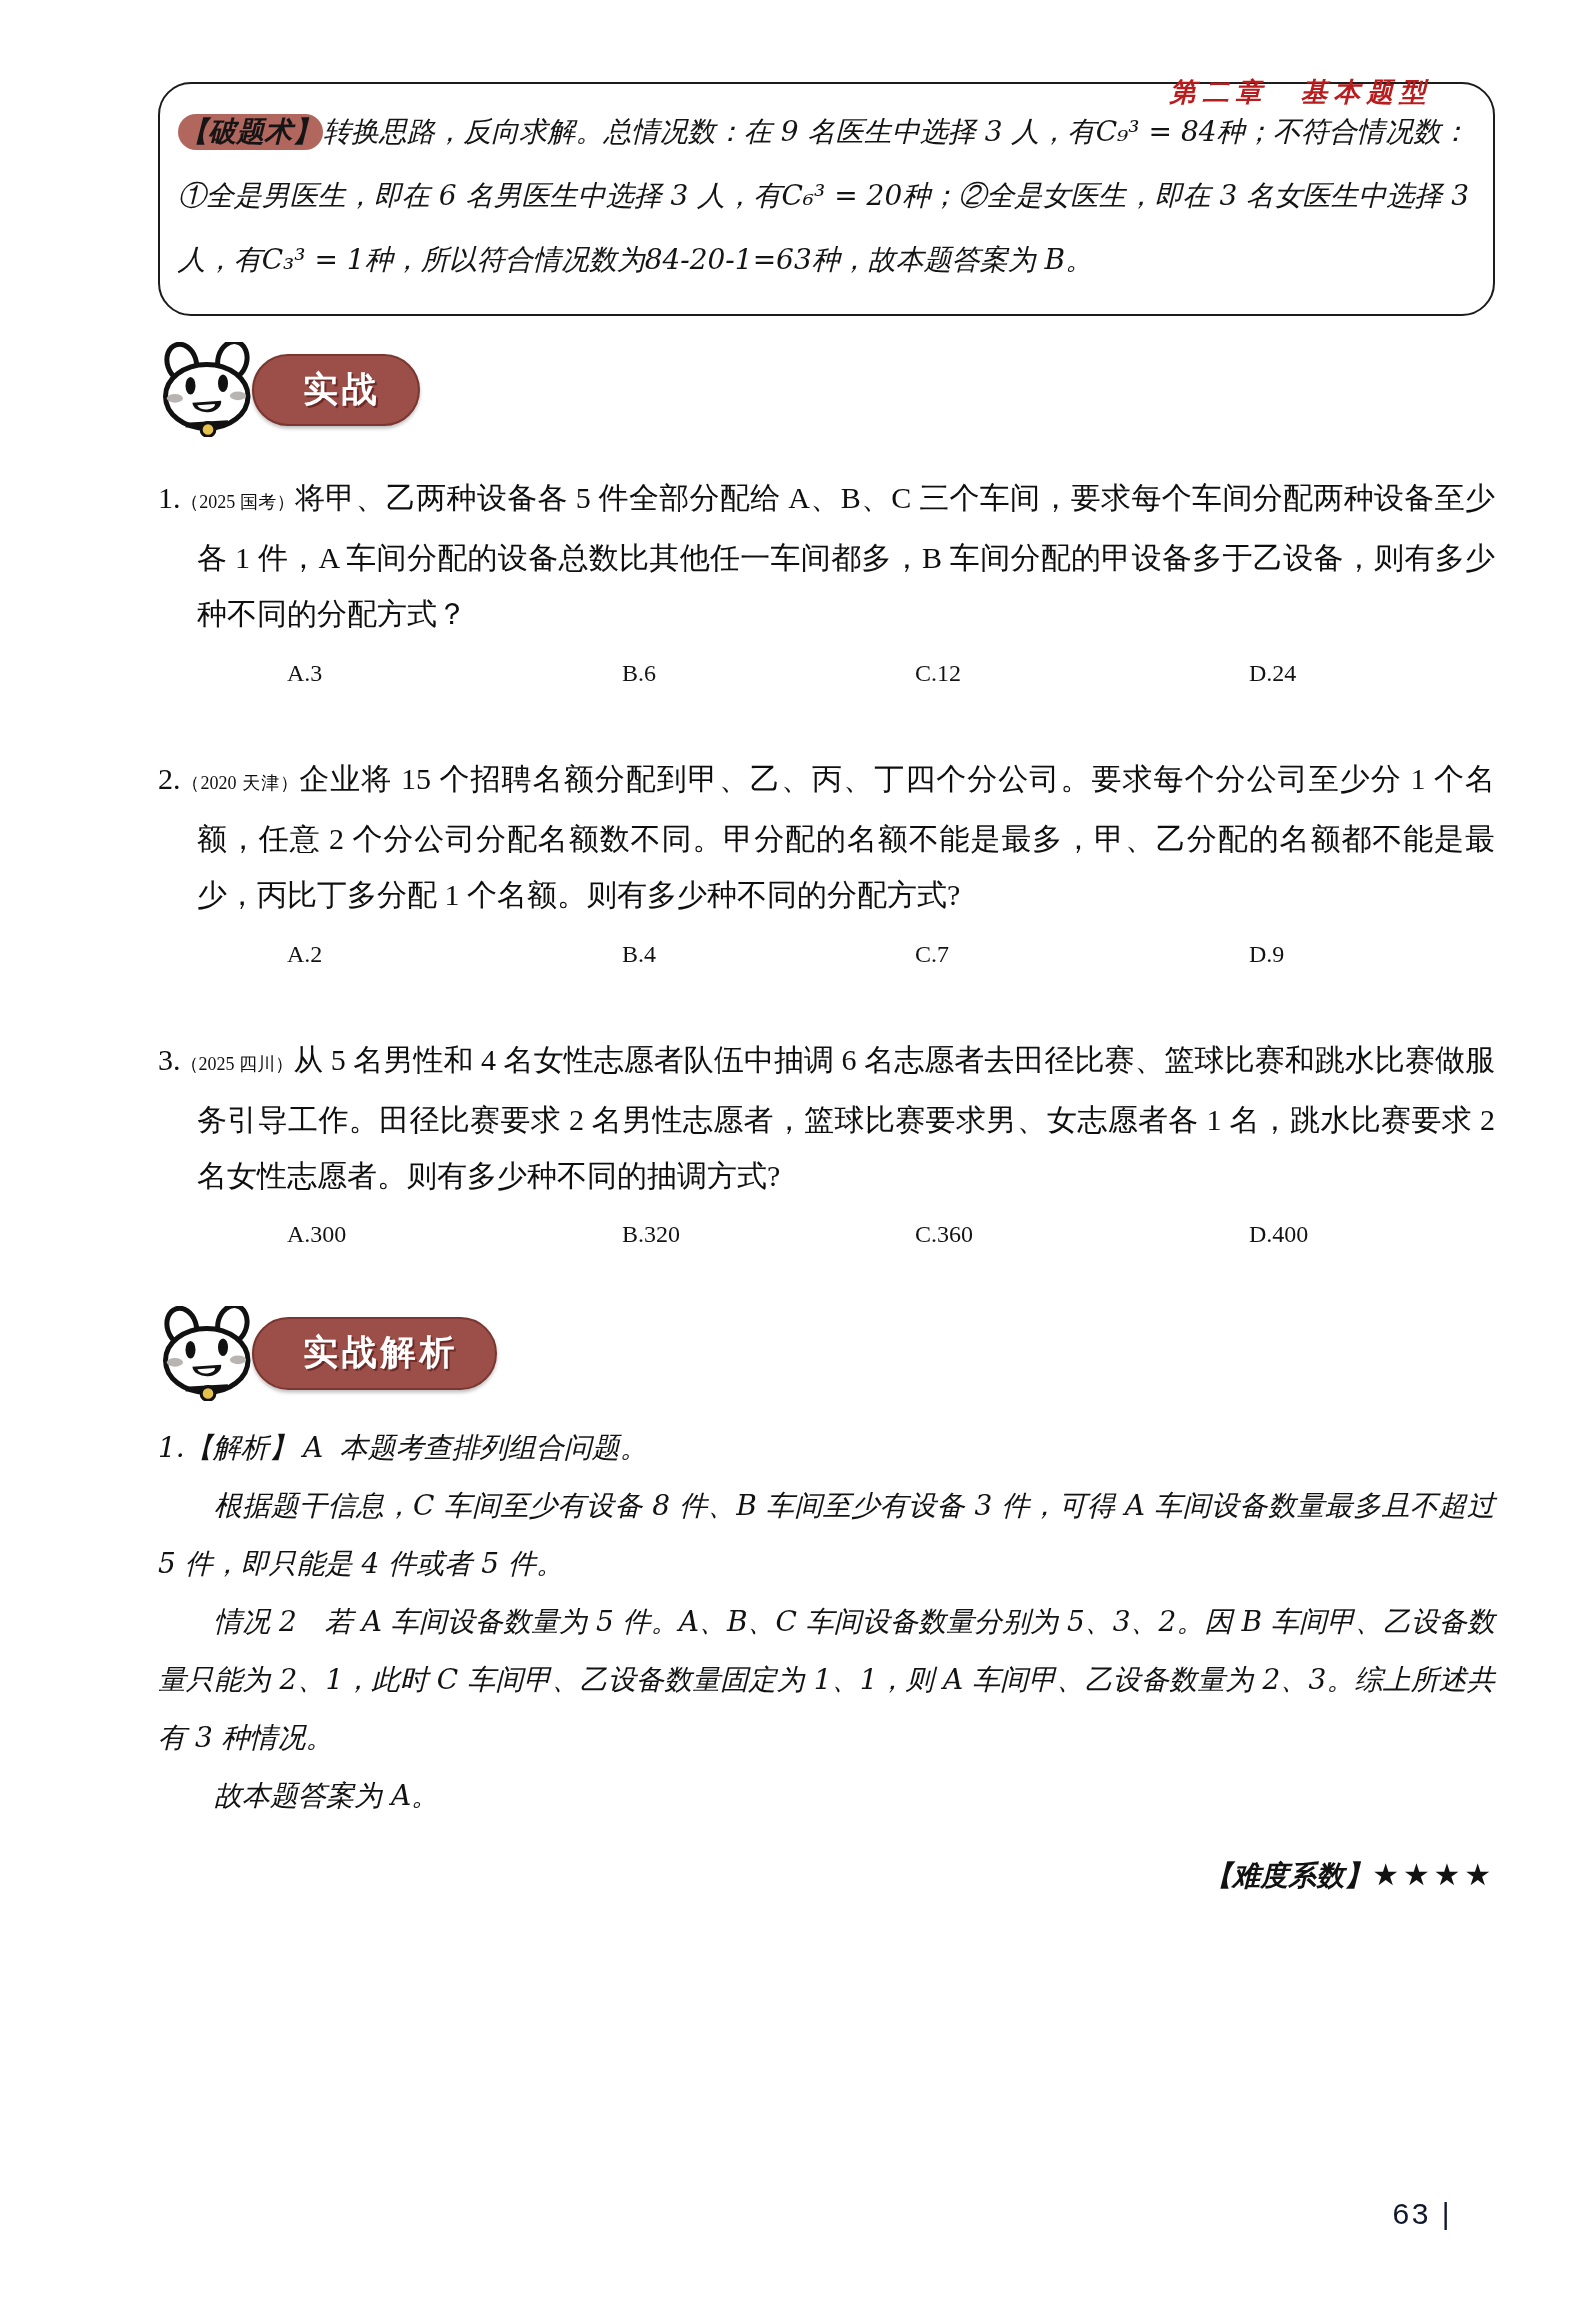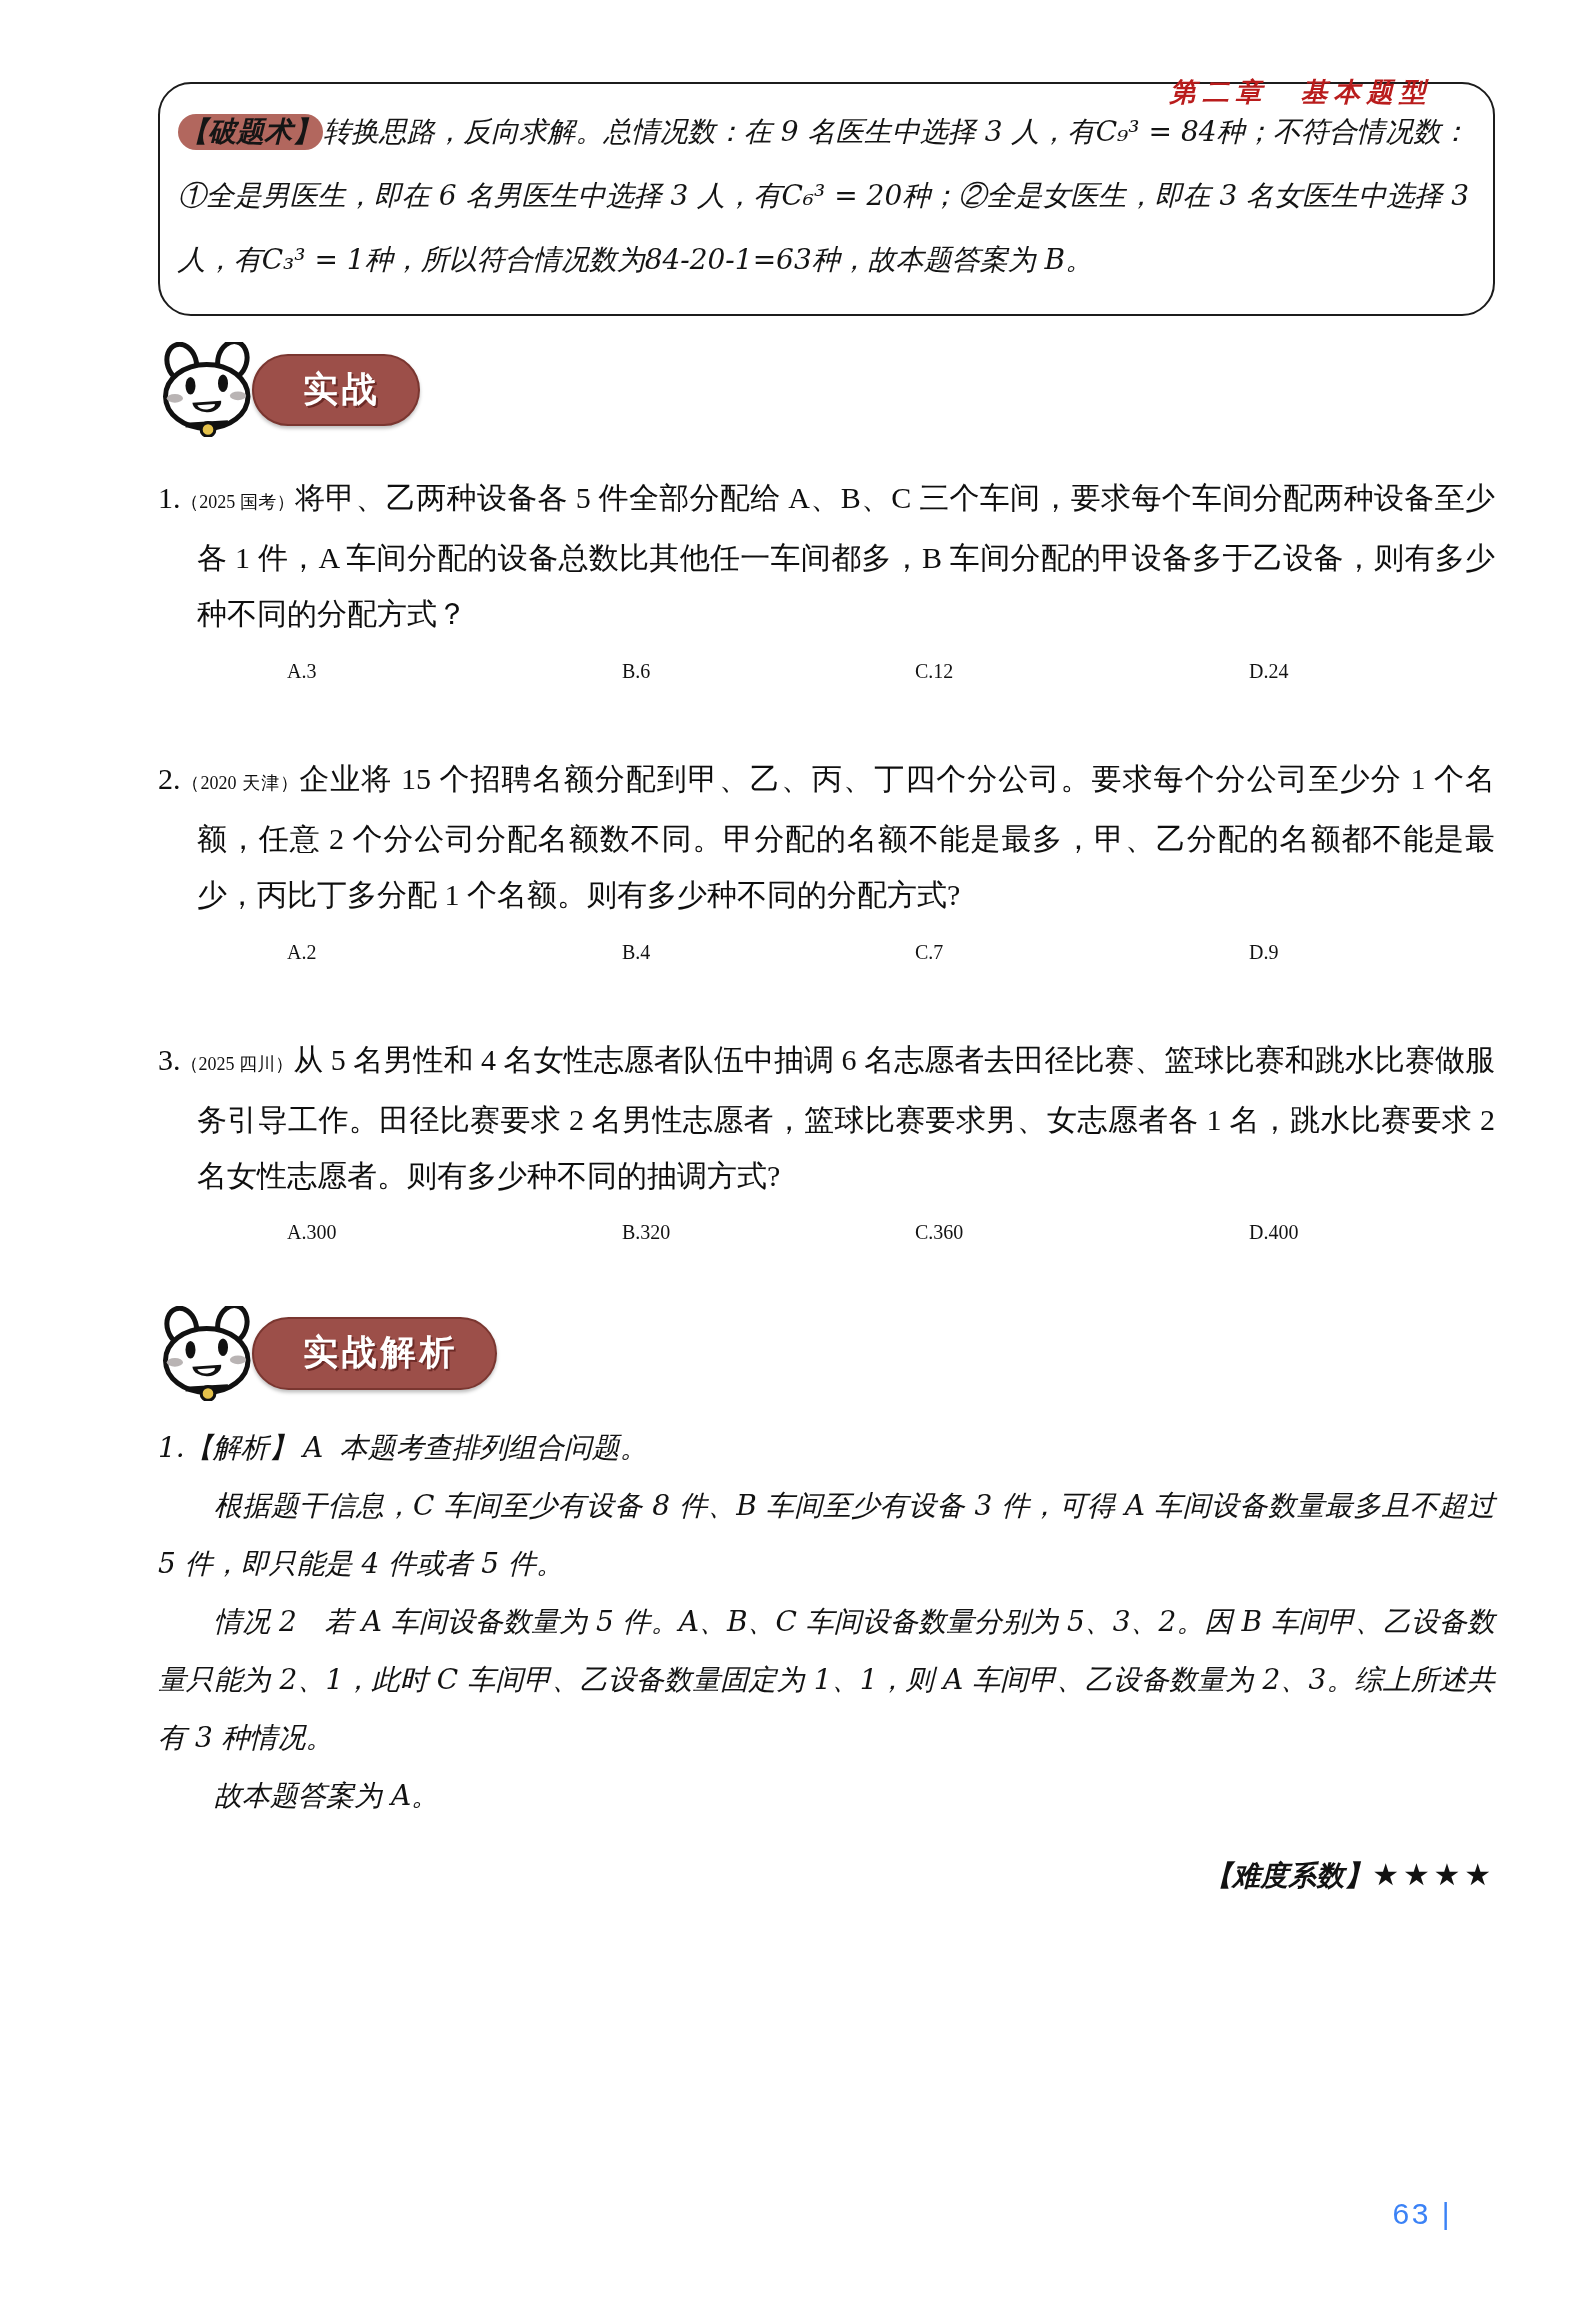--- a/index.html
+++ b/index.html
@@ -40,21 +40,21 @@
     box-shadow:0 2.5px 3.8px rgba(0,0,0,0.25);
   }
 
   
   .question{margin-top:33px;}
   .q-text{
     font-size:30px;line-height:56px;text-align:justify;
     padding-left:39px;text-indent:-39px;color:#0f0f0f;
   }
   .q-source{font-size:18px;}
-  .q-options{position:relative;height:58px;margin-top:17.7px;font-size:20px;text-decoration:underline;}
+  .q-options{position:relative;height:58px;margin-top:17.7px;font-size:24px;text-decoration:underline;}
   .opt{position:absolute;top:0;}
   .opt-a{left:129px;}
   .opt-b{left:464px;}
   .opt-c{left:757px;}
   .opt-d{left:1091px;}
 
   
   .analysis{
     margin-top:17.7px;
     font-family:"DejaVu Serif",serif;font-style:italic;
@@ -68,21 +68,21 @@
     font-family:"DejaVu Serif",serif;font-style:italic;
     font-size:28px;font-weight:bold;
   }
   .difficulty .stars{
     font-family:"DejaVu Sans",sans-serif;font-style:normal;
     letter-spacing:3.8px;font-size:30px;
   }
   .page-number{
     position:absolute;right:143px;bottom:88px;
     font-family:"Liberation Sans","DejaVu Sans",sans-serif;
-    font-size:30px;color:#3b82f6;letter-spacing:2.5px;
+    font-size:30px;color:#0f172a;letter-spacing:2.5px;
   }
 </style>
 </head>
 <body>
 
 <div class="chapter-header">第二章　基本题型</div>
 
 <div class="content">
 
   <div class="tip-box">

